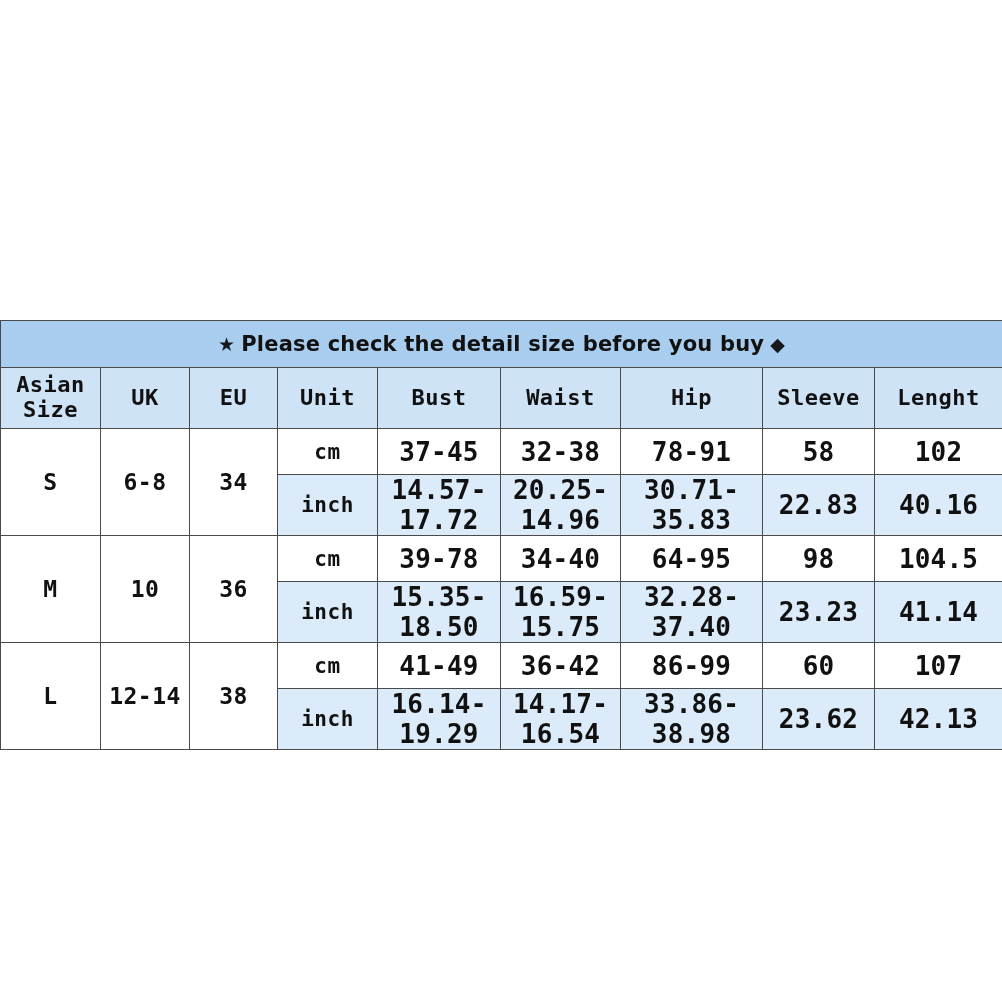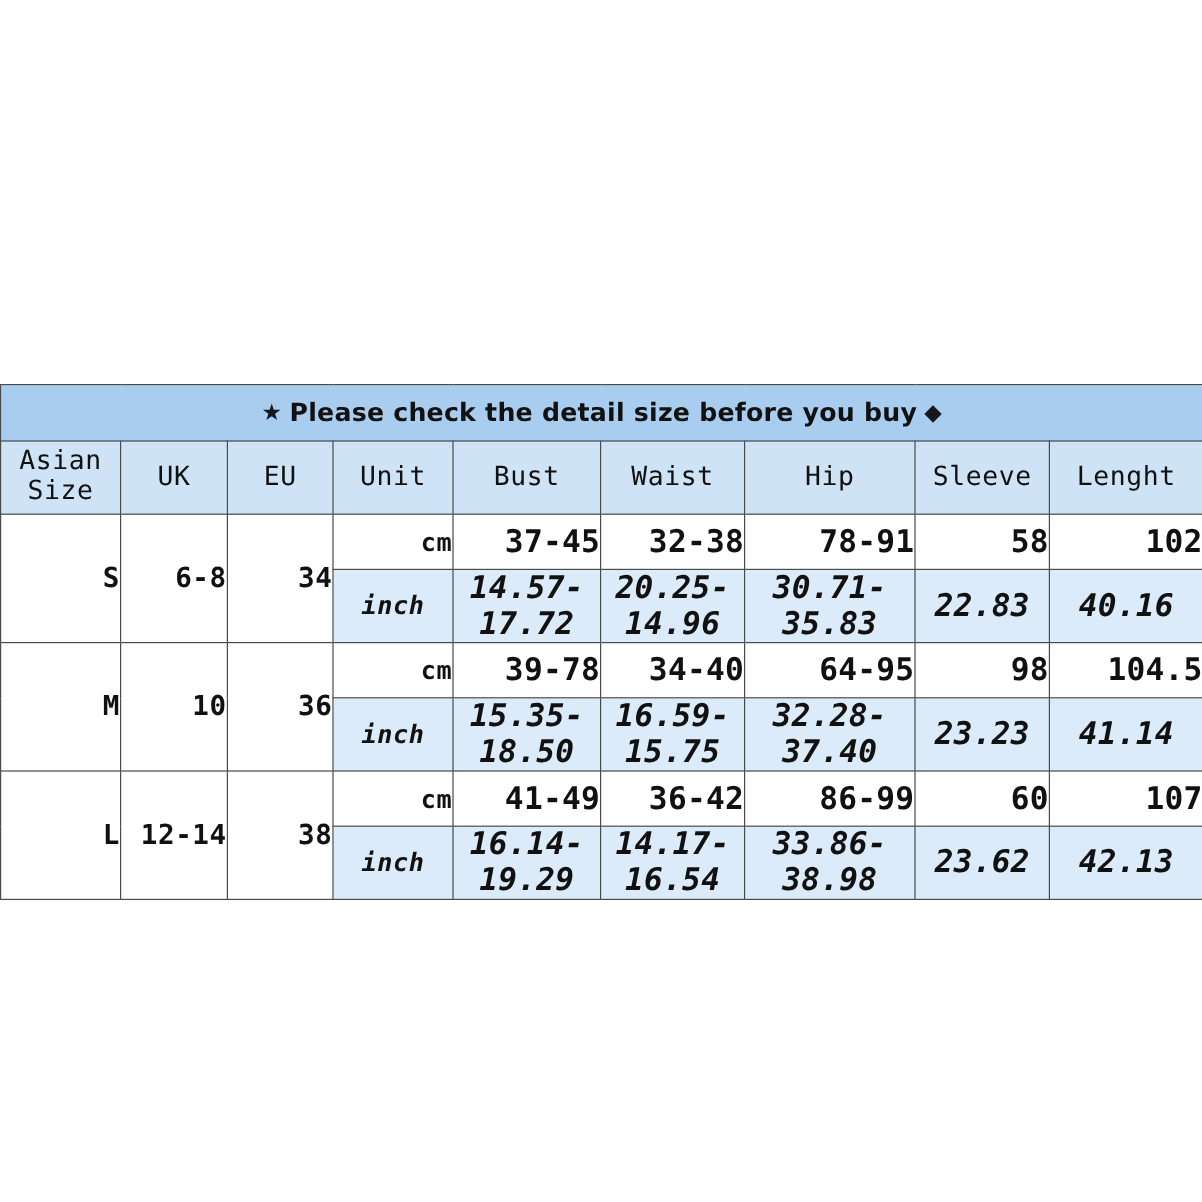--- a/index.html
+++ b/index.html
@@ -55,21 +55,21 @@
   }
   .star-icon, .diamond-icon {
     font-size: 19px;
     line-height: 1;
     color: #15181c;
   }
   .head-cell {
     background: #cfe3f6;
     height: 60px;
     font-size: 22px;
-    font-weight: 400;
+    font-weight: 700;
     letter-spacing: 0.5px;
     line-height: 1.12;
     margin-top: 34px;
   }
   .head-cell .two-line {
     display: block;
   }
   .size-cell {
     background: #ffffff;
     font-size: 23px;
@@ -82,26 +82,24 @@
     letter-spacing: 0.5px;
   }
   .val-cell {
     font-size: 26px;
     font-weight: 600;
     letter-spacing: 0.2px;
   }
   tr.row-cm td {
     background: #ffffff;
     height: 45px;
-    text-align: right;
   }
   tr.row-inch td {
     background: #dcebf9;
     height: 45px;
-    font-style: italic;
   }
   tr.row-cm td.size-cell,
   tr.row-cm td.uk-cell,
   tr.row-cm td.eu-cell {
     background: #ffffff;
   }
   .col-asian { width: 100px; }
   .col-uk    { width: 89px; }
   .col-eu    { width: 88px; }
   .col-unit  { width: 100px; }

